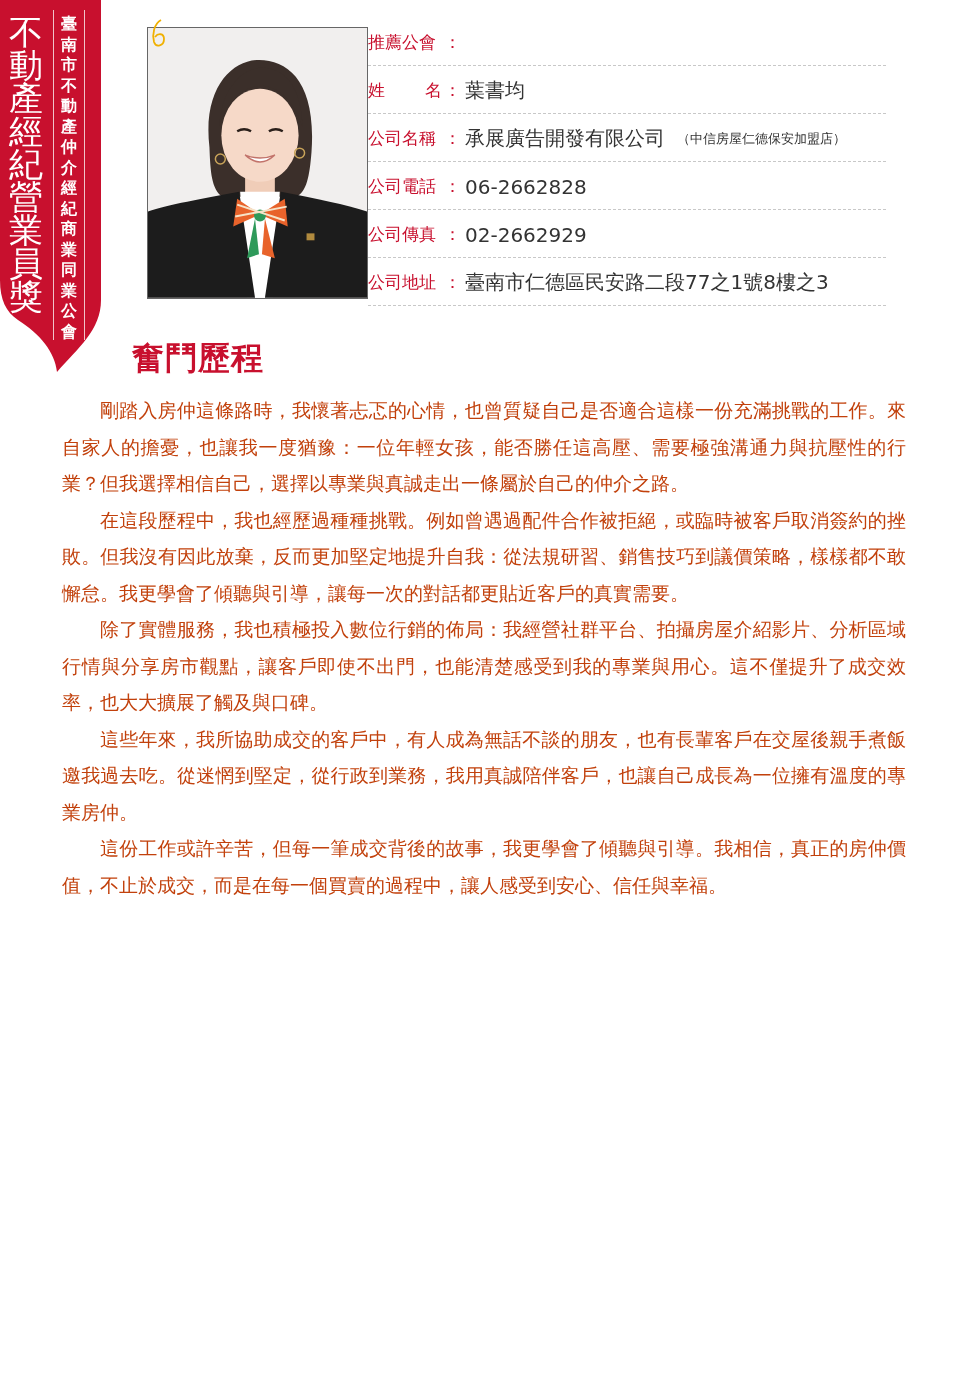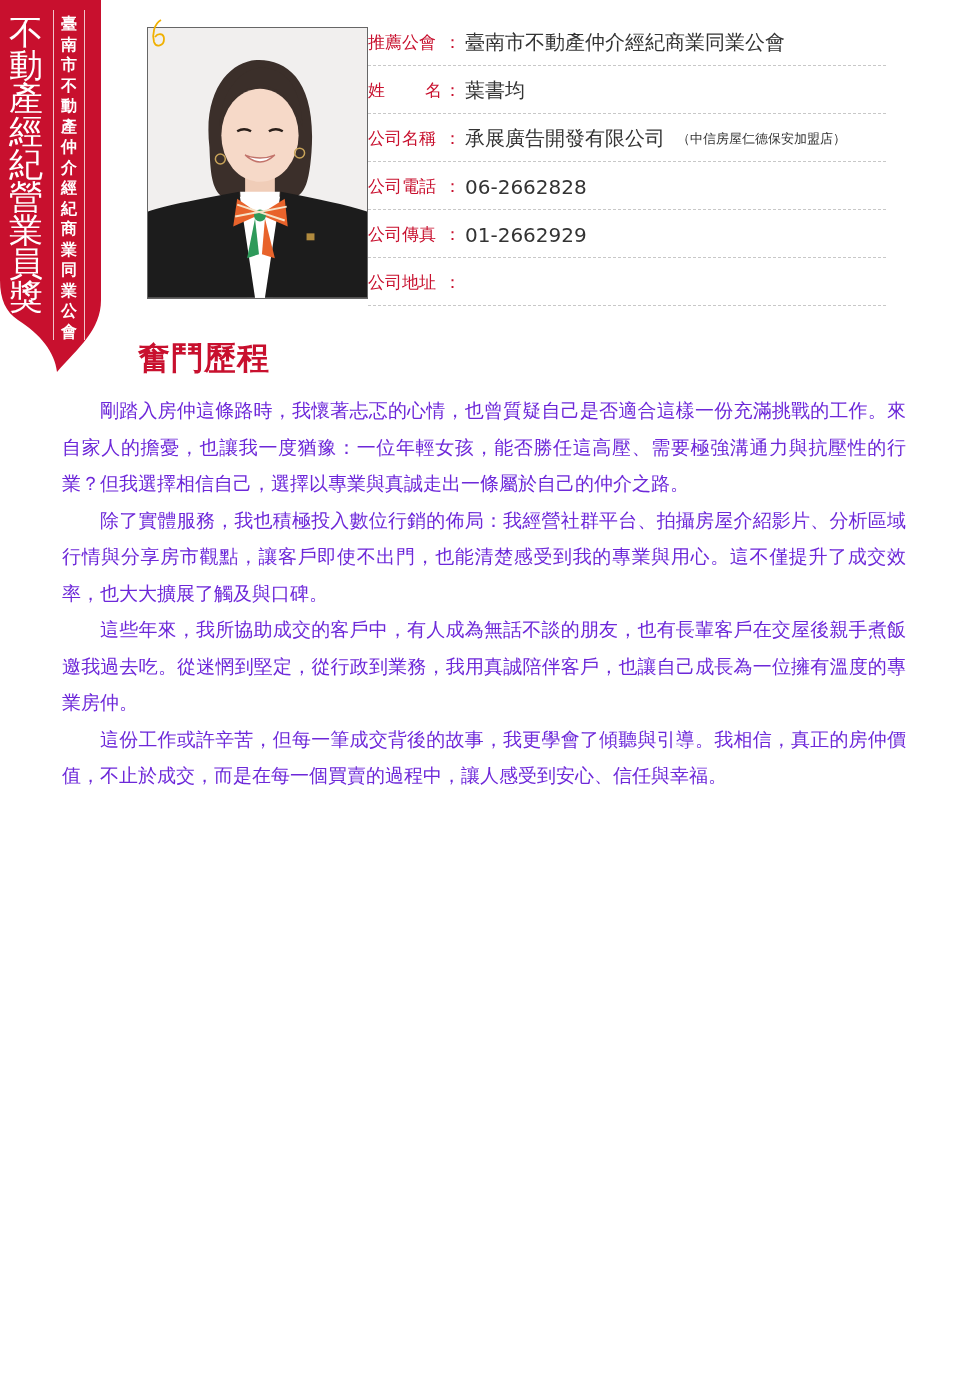--- a/index.html
+++ b/index.html
@@ -122,37 +122,37 @@
     }
     .info-note {
       color: #333;
       font-size: 13px;
       margin-left: 12px;
     }
 
     
     .section-title {
       position: absolute;
-      left: 138px;
+      left: 132px;
       top: 337px;
       color: #c8102e;
       font-size: 32px;
       font-weight: bold;
       letter-spacing: 1px;
     }
 
     
     .story {
       position: absolute;
       left: 62px;
       top: 392px;
       width: 844px;
       font-size: 19px;
       line-height: 36.5px;
-      color: #6d28d9;
+      color: #c2410c;
       text-align: justify;
     }
     .story p {
       text-indent: 2em;
       margin: 0;
     }
   </style>
 </head>
 <body>
 
@@ -229,21 +229,20 @@
   </svg>
 </div>
 <svg class="photo-mark" viewBox="0 0 18 30">
   <path d="M11,2 C4,6 2,16 4,24 C6,30 14,28 14,21 C14,15 8,15 5,19" stroke="#f0b000" stroke-width="1.8" fill="none"></path>
 </svg>
 
 <div class="info">
   <div class="info-row">
     <span class="info-label">推薦公會</span>
     <span class="info-colon">：</span>
-    <span class="info-value">臺南市不動產仲介經紀商業同業公會</span>
   </div>
   <div class="info-row">
     <span class="info-label spread">
       <span>姓</span>
       <span>名</span>
     </span>
     <span class="info-colon">：</span>
     <span class="info-value">葉書均</span>
   </div>
   <div class="info-row">
@@ -253,28 +252,30 @@
     <span class="info-note">（中信房屋仁德保安加盟店）</span>
   </div>
   <div class="info-row">
     <span class="info-label">公司電話</span>
     <span class="info-colon">：</span>
     <span class="info-value">06-2662828</span>
   </div>
   <div class="info-row">
     <span class="info-label">公司傳真</span>
     <span class="info-colon">：</span>
-    <span class="info-value">01-2662929</span>
+    <span class="info-value">02-2662929</span>
   </div>
   <div class="info-row">
     <span class="info-label">公司地址</span>
     <span class="info-colon">：</span>
+    <span class="info-value">臺南市仁德區民安路二段77之1號8樓之3</span>
   </div>
 </div>
 
 <h2 class="section-title">奮鬥歷程</h2>
 
 <div class="story">
   <p>剛踏入房仲這條路時，我懷著忐忑的心情，也曾質疑自己是否適合這樣一份充滿挑戰的工作。來自家人的擔憂，也讓我一度猶豫：一位年輕女孩，能否勝任這高壓、需要極強溝通力與抗壓性的行業？但我選擇相信自己，選擇以專業與真誠走出一條屬於自己的仲介之路。</p>
+  <p>在這段歷程中，我也經歷過種種挑戰。例如曾遇過配件合作被拒絕，或臨時被客戶取消簽約的挫敗。但我沒有因此放棄，反而更加堅定地提升自我：從法規研習、銷售技巧到議價策略，樣樣都不敢懈怠。我更學會了傾聽與引導，讓每一次的對話都更貼近客戶的真實需要。</p>
   <p>除了實體服務，我也積極投入數位行銷的佈局：我經營社群平台、拍攝房屋介紹影片、分析區域行情與分享房市觀點，讓客戶即使不出門，也能清楚感受到我的專業與用心。這不僅提升了成交效率，也大大擴展了觸及與口碑。</p>
   <p>這些年來，我所協助成交的客戶中，有人成為無話不談的朋友，也有長輩客戶在交屋後親手煮飯邀我過去吃。從迷惘到堅定，從行政到業務，我用真誠陪伴客戶，也讓自己成長為一位擁有溫度的專業房仲。</p>
   <p>這份工作或許辛苦，但每一筆成交背後的故事，我更學會了傾聽與引導。我相信，真正的房仲價值，不止於成交，而是在每一個買賣的過程中，讓人感受到安心、信任與幸福。</p>
 </div>
 
 </body></html>

